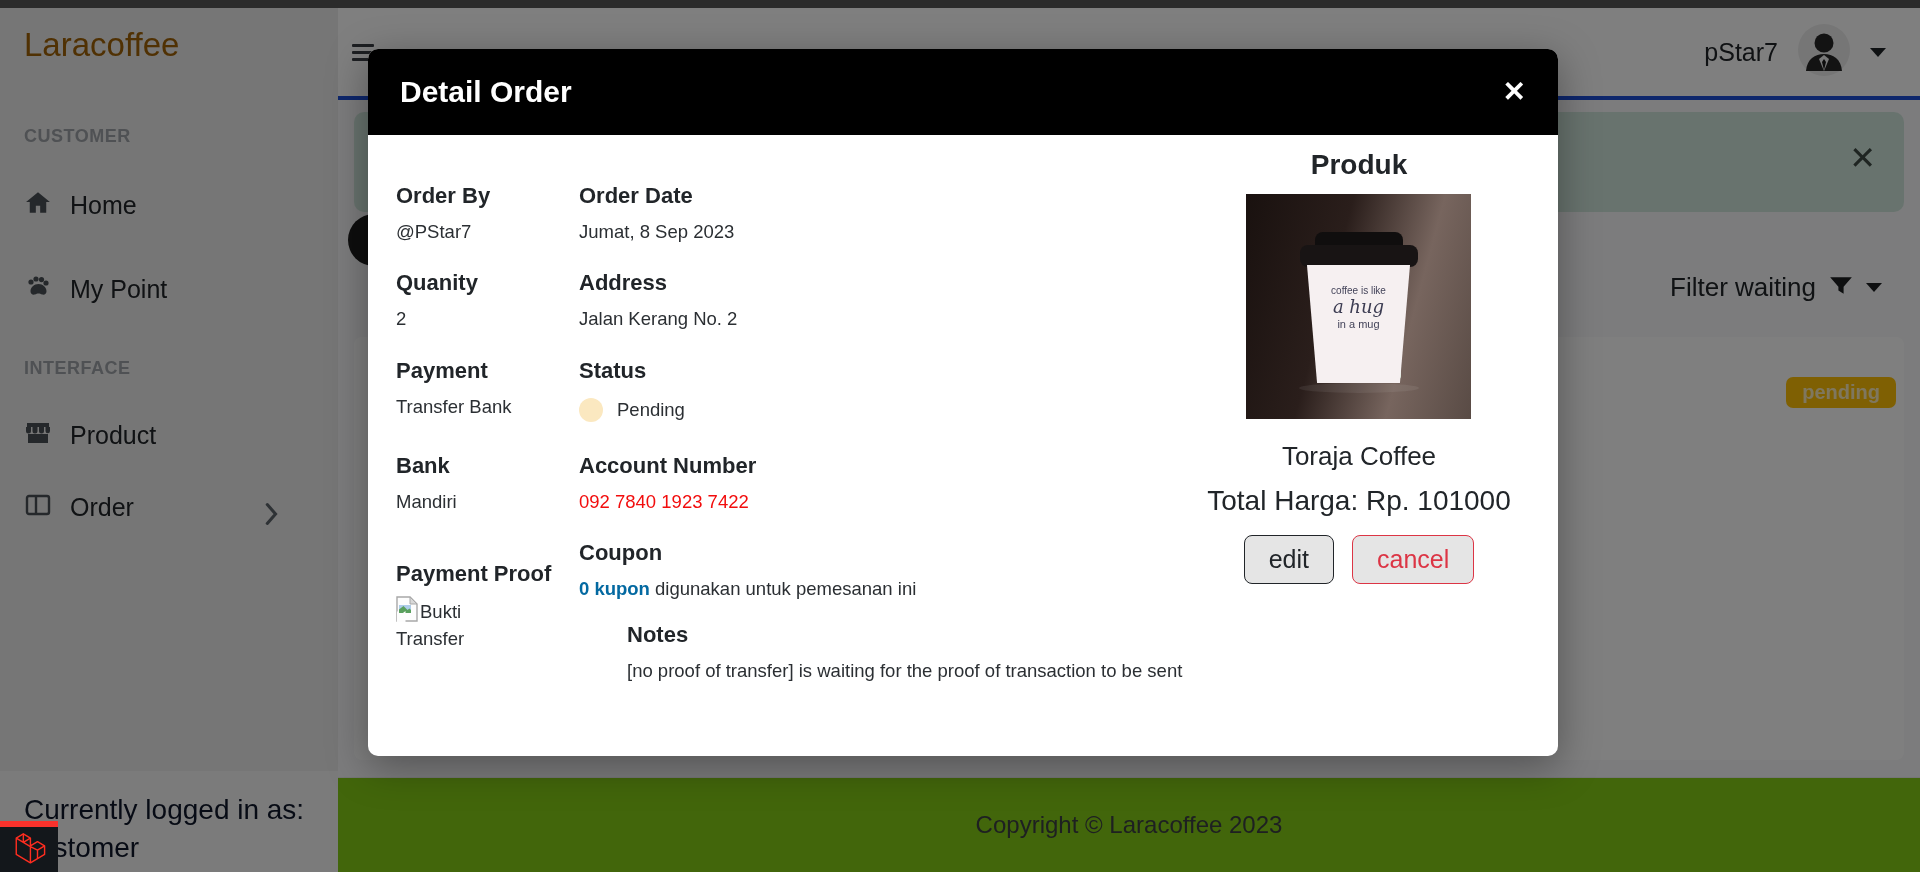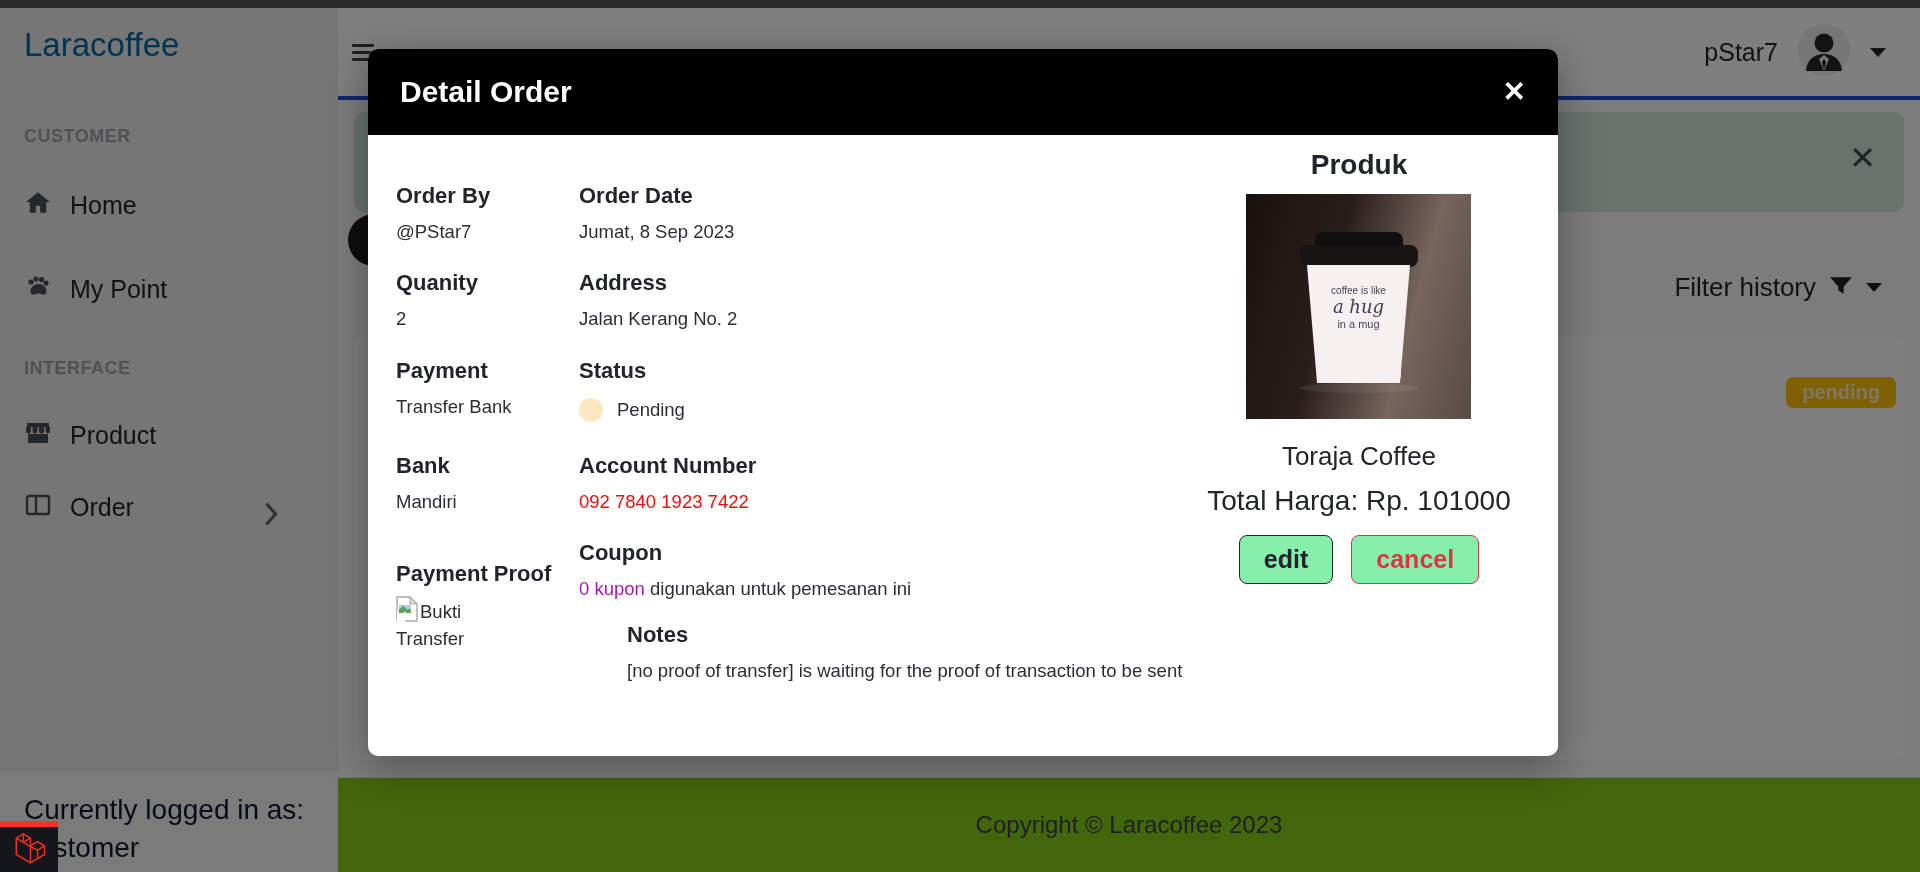--- a/index.html
+++ b/index.html
@@ -5,21 +5,21 @@
   * { margin:0; padding:0; box-sizing:border-box; }
   html,body { width:1920px; height:872px; overflow:hidden; background:#f8f9fa;
               font-family:"Liberation Sans", sans-serif; color:#212529; }
   .abs { position:absolute; }
   #screen { position:relative; width:1920px; height:872px; }
 
   
   #topstrip { left:0; top:0; width:1920px; height:8px; background:#565656; z-index:3; }
 
   #sidebar { left:0; top:0; width:338px; height:872px; background:#ececec; z-index:1; }
-  .brand { position:absolute; left:24px; top:26px; font-size:33px; font-weight:400; color:#0369a1; }
+  .brand { position:absolute; left:24px; top:26px; font-size:33px; font-weight:400; color:#a16207; }
   .sec-label { position:absolute; left:24px; font-size:18px; font-weight:700; letter-spacing:.5px; color:#9fa3a8; }
   .nav-item { position:absolute; left:24px; display:flex; align-items:flex-start; gap:18px; height:40px; width:290px; cursor:pointer; }
   .nav-item .ic { width:28px; display:flex; justify-content:center; }
   .nav-item .txt { font-size:25px; color:#212529; }
   .nav-chev { position:absolute; right:34px; top:8px; }
   #sidebar-footer { position:absolute; left:0; top:771px; width:338px; height:101px; background:#f7f7f7; padding:20px 0 0 24px; }
   #sidebar-footer .l1, #sidebar-footer .l2 { font-size:28px; color:#0f172a; line-height:38px; }
 
   #navbar { left:338px; top:8px; width:1582px; height:92px; background:#ffffff; border-bottom:4px solid #1d4ed8;
             display:flex; align-items:center; padding:0 34px 0 14px; z-index:1; }
@@ -47,21 +47,21 @@
   #modal { left:368px; top:49px; width:1190px; height:707px; background:#fff; border-radius:10px; z-index:20;
            box-shadow:0 10px 40px rgba(0,0,0,.35); }
   #modal-header { height:86px; background:#000; border-radius:10px 10px 0 0; display:flex; align-items:center; padding:0 32px; }
   #modal-title { color:#fff; font-size:30px; font-weight:700; }
   #modal-close { margin-left:auto; color:#fff; font-size:28px; font-weight:700; cursor:pointer; line-height:1; }
 
   .f { position:absolute; }
   .lbl { font-size:22px; font-weight:700; color:#212529; margin-bottom:9px; }
   .val { font-size:18.5px; color:#2b2f33; line-height:27px; }
   .red-strong { color:#f20d0d; }
-  .red-soft { color:#a21caf; }
+  .red-soft { color:#0369a1;font-weight:bold; }
   .status-row { display:flex; align-items:center; gap:14px; margin-top:12px; }
   .dot { width:24px; height:24px; border-radius:50%; background:#fbe8c0; }
   .proof-wrap { width:110px; }
   .proof-wrap svg { vertical-align:-4px; margin-right:2px; }
 
   
   #col3 { position:absolute; left:821px; top:0; width:340px; text-align:center; }
   #produk-h { position:absolute; left:0; top:100px; width:340px; font-size:28px; font-weight:600; }
   #prod-img { position:absolute; left:57px; top:145px; width:225px; height:225px; overflow:hidden;
               background:linear-gradient(105deg,#19110f 0%,#2a1e1b 38%,#77655e 70%,#594b45 100%); }
@@ -71,21 +71,21 @@
   .cup-body { width:112px; height:118px; margin:-2px auto 0; background:#f6f0f1;
               clip-path:polygon(4% 0,96% 0,87% 100%,13% 100%); padding-top:20px; }
   .cup-t1 { font-size:10px; color:#44445a; }
   .cup-t2 { font-size:18px; font-style:italic; font-family:"DejaVu Serif", serif; color:#3c3c52; line-height:22px; }
   .cup-t3 { font-size:11px; color:#44445a; }
   .cup-base { width:84px; height:10px; background:#c9decb; margin:-14px auto 0; border-radius:3px; position:relative; z-index:-1; }
   .cup-shadow { width:120px; height:10px; background:rgba(255,255,255,.07); border-radius:50%; margin:4px auto 0; }
   #prod-name { position:absolute; left:0; top:392px; width:340px; font-size:26px; }
   #prod-total { position:absolute; left:-40px; top:436px; width:420px; font-size:28px; }
   #prod-btns { position:absolute; left:0; top:486px; width:340px; display:flex; justify-content:center; gap:18px; }
-  .btn { background:#86efac; font-size:25px; padding:9px 24px; border-radius:8px; cursor:pointer;font-weight:bold; }
+  .btn { background:#e5e5e5; font-size:25px; padding:9px 24px; border-radius:8px; cursor:pointer; }
   .btn-edit { border:1px solid #212529; color:#212529; }
   .btn-cancel { border:1px solid #dc3545; color:#dc3545; }
 
   
   #debugbar { left:0; top:821px; width:58px; height:51px; z-index:30; cursor:pointer; }
   #debugbar .strip { width:58px; height:6px; background:#f9322c; }
   #debugbar .box { width:58px; height:45px; background:#13171b; display:flex; align-items:center; justify-content:center; }
 </style>
 </head>
 <body>
@@ -173,21 +173,21 @@
       <span class="caret"></span>
     </div>
   </header>
 
   <main id="main" class="abs">
     <div id="alert">
       <span class="close">✕</span>
     </div>
     <div id="hist-avatar"></div>
     <div id="filter-row">
-      <span class="txt">Filter history</span>
+      <span class="txt">Filter waiting</span>
       <span>
         <svg width="26" height="26" viewBox="0 0 24 24">
             <path d="M2 4 h20 l-7.6 8.6 v6.6 l-4.8 -3 v-3.6 Z" fill="#1c1e21"></path>
           </svg>
       </span>
       <span class="caret" style="border-top-color:#1c1e21;"></span>
     </div>
     <div id="card">
       <span class="badge">pending</span>
     </div>

